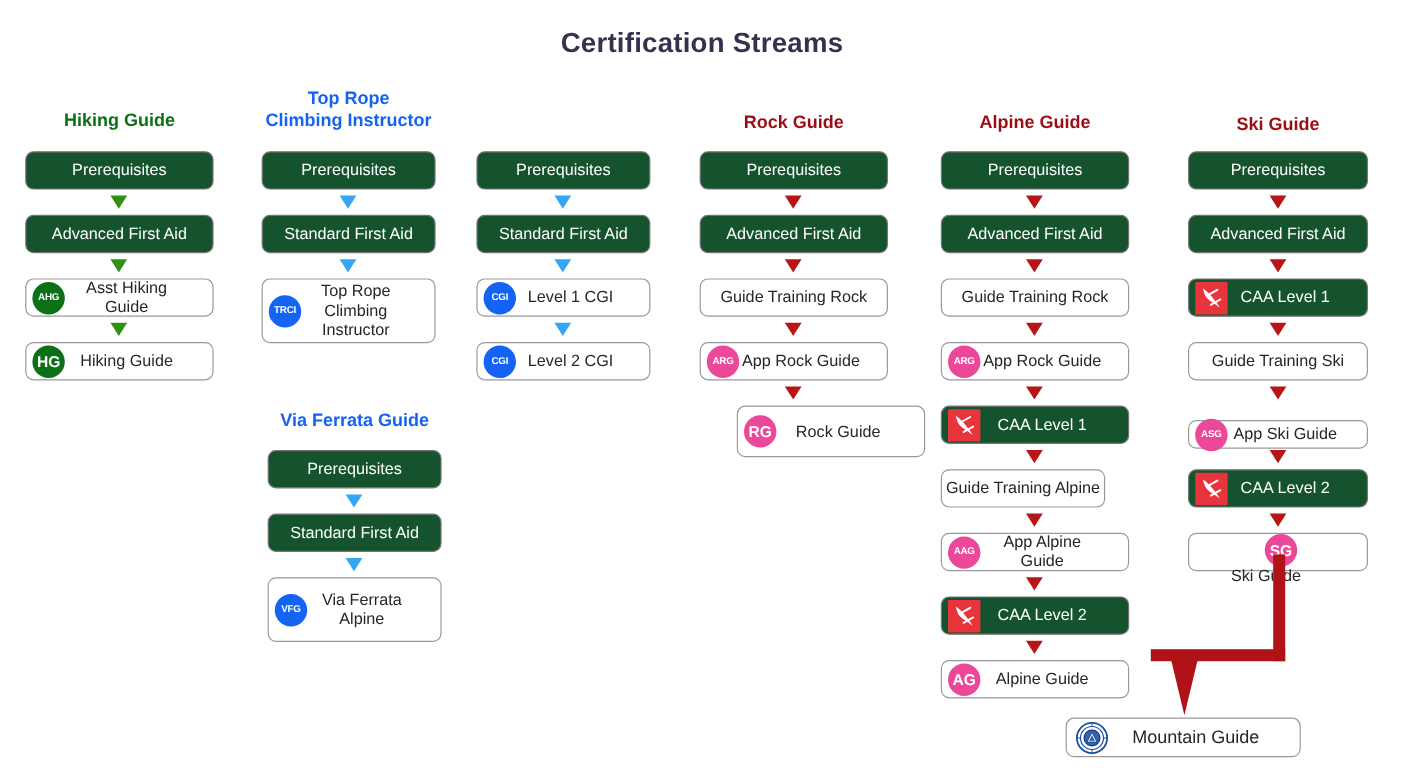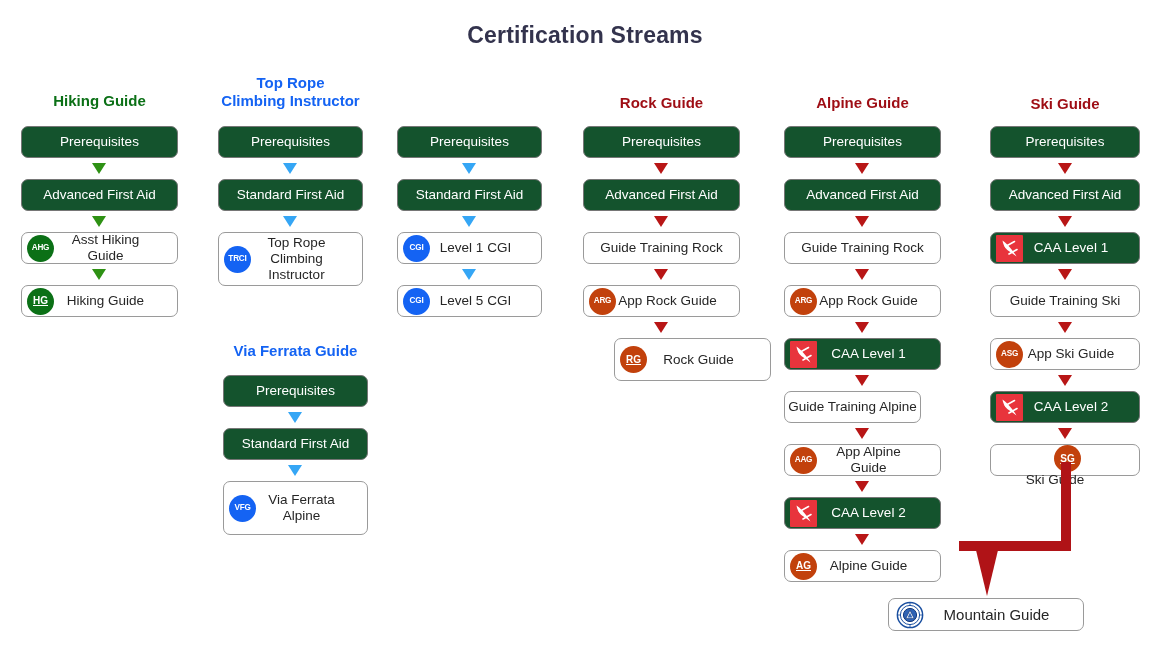--- a/index.html
+++ b/index.html
@@ -38,23 +38,23 @@
 
   
   .badge{
     width:27px;height:27px;border-radius:50%;
     display:flex;align-items:center;justify-content:center;
     color:#ffffff;font-weight:bold;line-height:1;
     flex:0 0 auto;margin-left:5px;
   }
   .badge.green{background:#0b7016;}
   .badge.blue{background:#1463f3;}
-  .badge.darkred{background:#c2410c;}
+  .badge.darkred{background:#ec4899;}
   .badge-t3{font-size:8.2px;letter-spacing:-.2px;}
-  .badge-t2{font-size:10px;text-decoration:underline;}
+  .badge-t2{font-size:13px;}
 
   
   .avy{
     width:27px;height:27px;flex:0 0 auto;margin-left:5px;
     background:#e8343c;border-radius:1px;position:relative;overflow:hidden;
   }
   .avy svg{position:absolute;left:0;top:0;}
 
   
   .seal{
@@ -126,21 +126,21 @@
           <span class="label">Standard First Aid</span>
         </div>
         <div class="arrow" style="border-top: 11px solid rgb(53, 166, 245); left: 462px; top: 216px;"></div>
         <div class="node white" style="left: 397px; top: 232px; width: 145px; height: 32px;">
           <span class="badge blue badge-t3">CGI</span>
           <span class="label" style="padding-right: 20px;">Level 1 CGI</span>
         </div>
         <div class="arrow" style="border-top: 11px solid rgb(53, 166, 245); left: 462px; top: 269px;"></div>
         <div class="node white" style="left: 397px; top: 285px; width: 145px; height: 32px;">
           <span class="badge blue badge-t3">CGI</span>
-          <span class="label" style="padding-right: 20px;">Level 5 CGI</span>
+          <span class="label" style="padding-right: 20px;">Level 2 CGI</span>
         </div>
       </div>
       <div class="column" style="left: 0px; top: 0px; width: 1170px; height: 648px;">
         <div class="col-title" style="position: absolute; left: 583px; width: 157px; top: 94px; color: rgb(158, 13, 20);">Rock Guide</div>
         <div class="node grey" style="left: 583px; top: 126px; width: 157px; height: 32px;">
           <span class="label">Prerequisites</span>
         </div>
         <div class="arrow" style="border-top: 11px solid rgb(184, 22, 22); left: 654px; top: 163px;"></div>
         <div class="node grey" style="left: 583px; top: 179px; width: 157px; height: 32px;">
           <span class="label">Advanced First Aid</span>
@@ -233,21 +233,21 @@
               <path d="M13 19 L21 14.5" stroke="#ffffff" stroke-width="1.6" stroke-linecap="round"></path>
             </svg>
           </span>
           <span class="label" style="padding-right: 20px;">CAA Level 1</span>
         </div>
         <div class="arrow" style="border-top: 11px solid rgb(184, 22, 22); left: 1057.5px; top: 269px;"></div>
         <div class="node white" style="left: 990px; top: 285px; width: 150px; height: 32px;">
           <span class="label">Guide Training Ski</span>
         </div>
         <div class="arrow" style="border-top: 11px solid rgb(184, 22, 22); left: 1057.5px; top: 322px;"></div>
-        <div class="node white" style="left: 990px; top: 338px; width: 150px; height: 32px;">
+        <div class="node white" style="left: 990px; top: 350px; width: 150px; height: 24px;">
           <span class="badge darkred badge-t3">ASG</span>
           <span class="label" style="padding-right: 20px;">App Ski Guide</span>
         </div>
         <div class="arrow" style="border-top: 11px solid rgb(184, 22, 22); left: 1057.5px; top: 375px;"></div>
         <div class="node grey" style="left: 990px; top: 391px; width: 150px; height: 32px;">
           <span class="avy">
             <svg width="27" height="27" viewBox="0 0 27 27">
               <path d="M6.5 5.5 C10 8 13 11 16 15 C18 17.5 19.5 19.5 20.5 21.5 C18 19.5 15 17.5 12 15.5 C9.5 13.5 7.5 11 6.5 5.5 Z" fill="#ffffff"></path>
               <path d="M9.5 11.5 L18.5 6.5" stroke="#ffffff" stroke-width="1.6" stroke-linecap="round"></path>
               <path d="M13 19 L21 14.5" stroke="#ffffff" stroke-width="1.6" stroke-linecap="round"></path>

